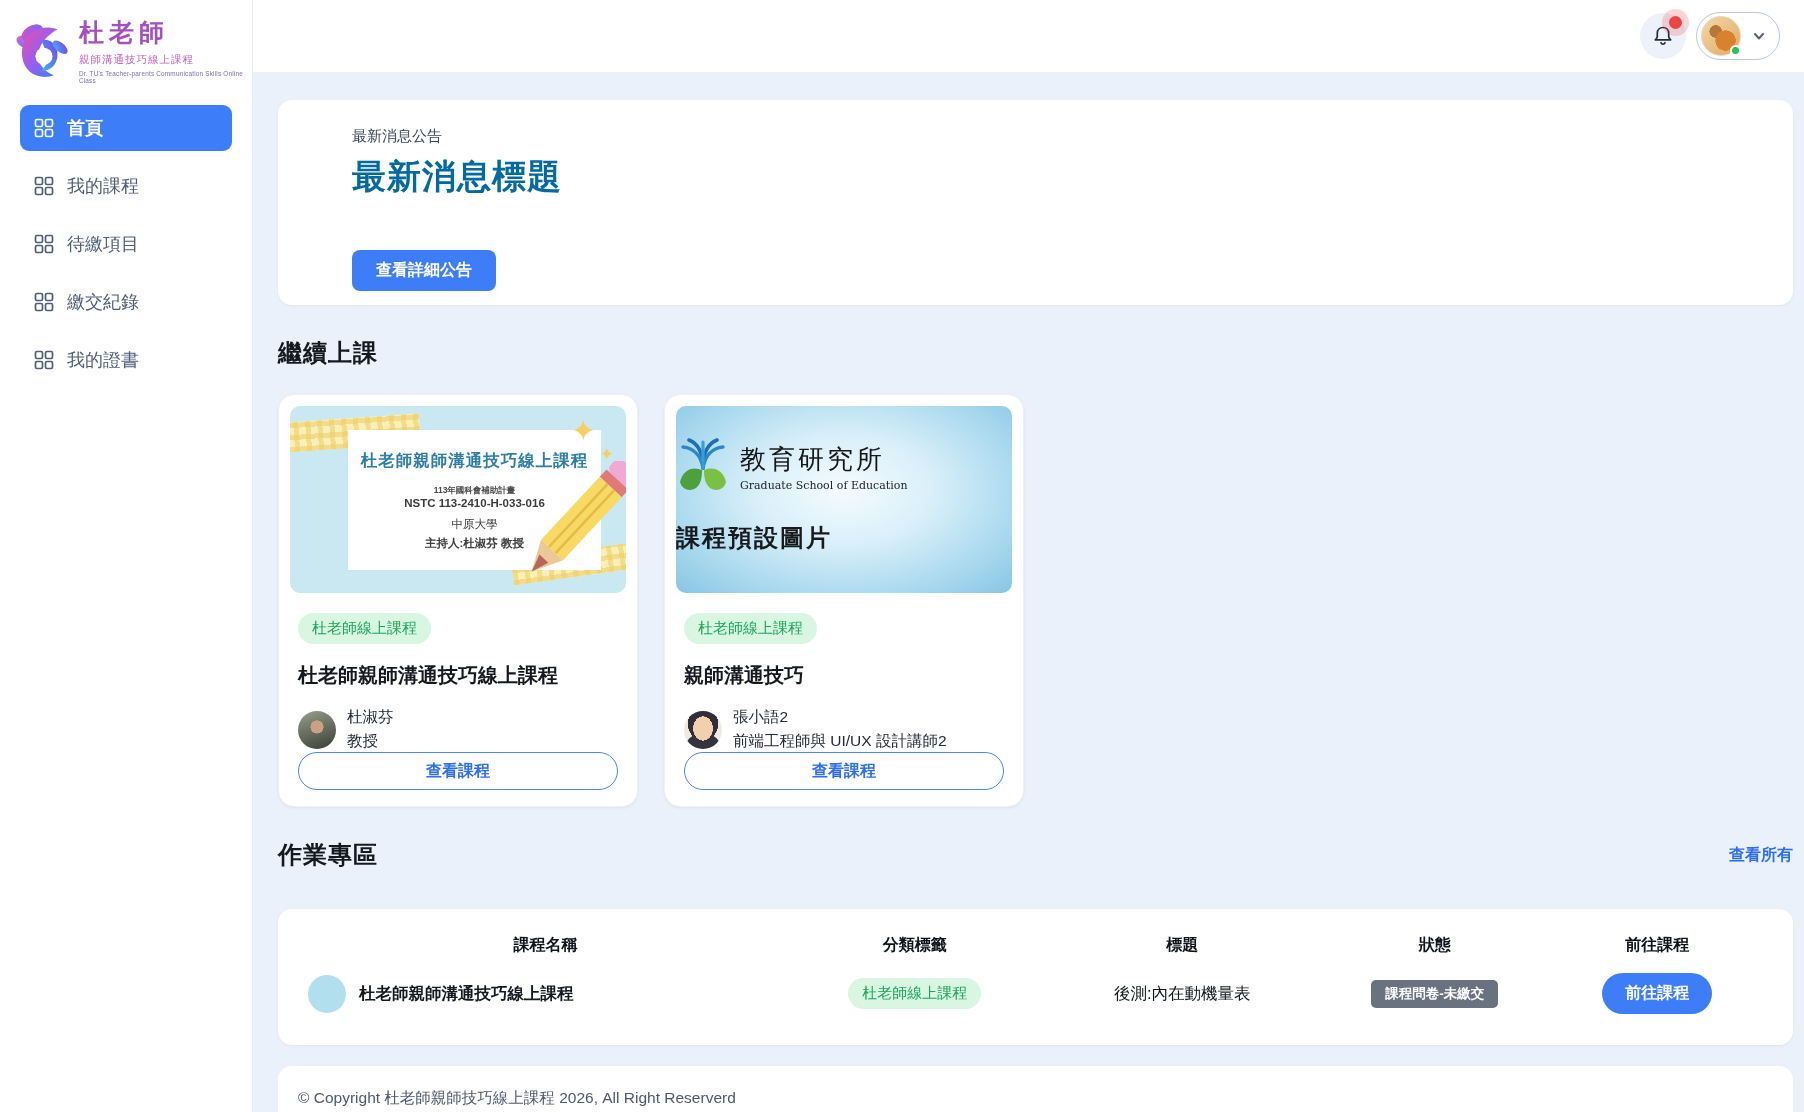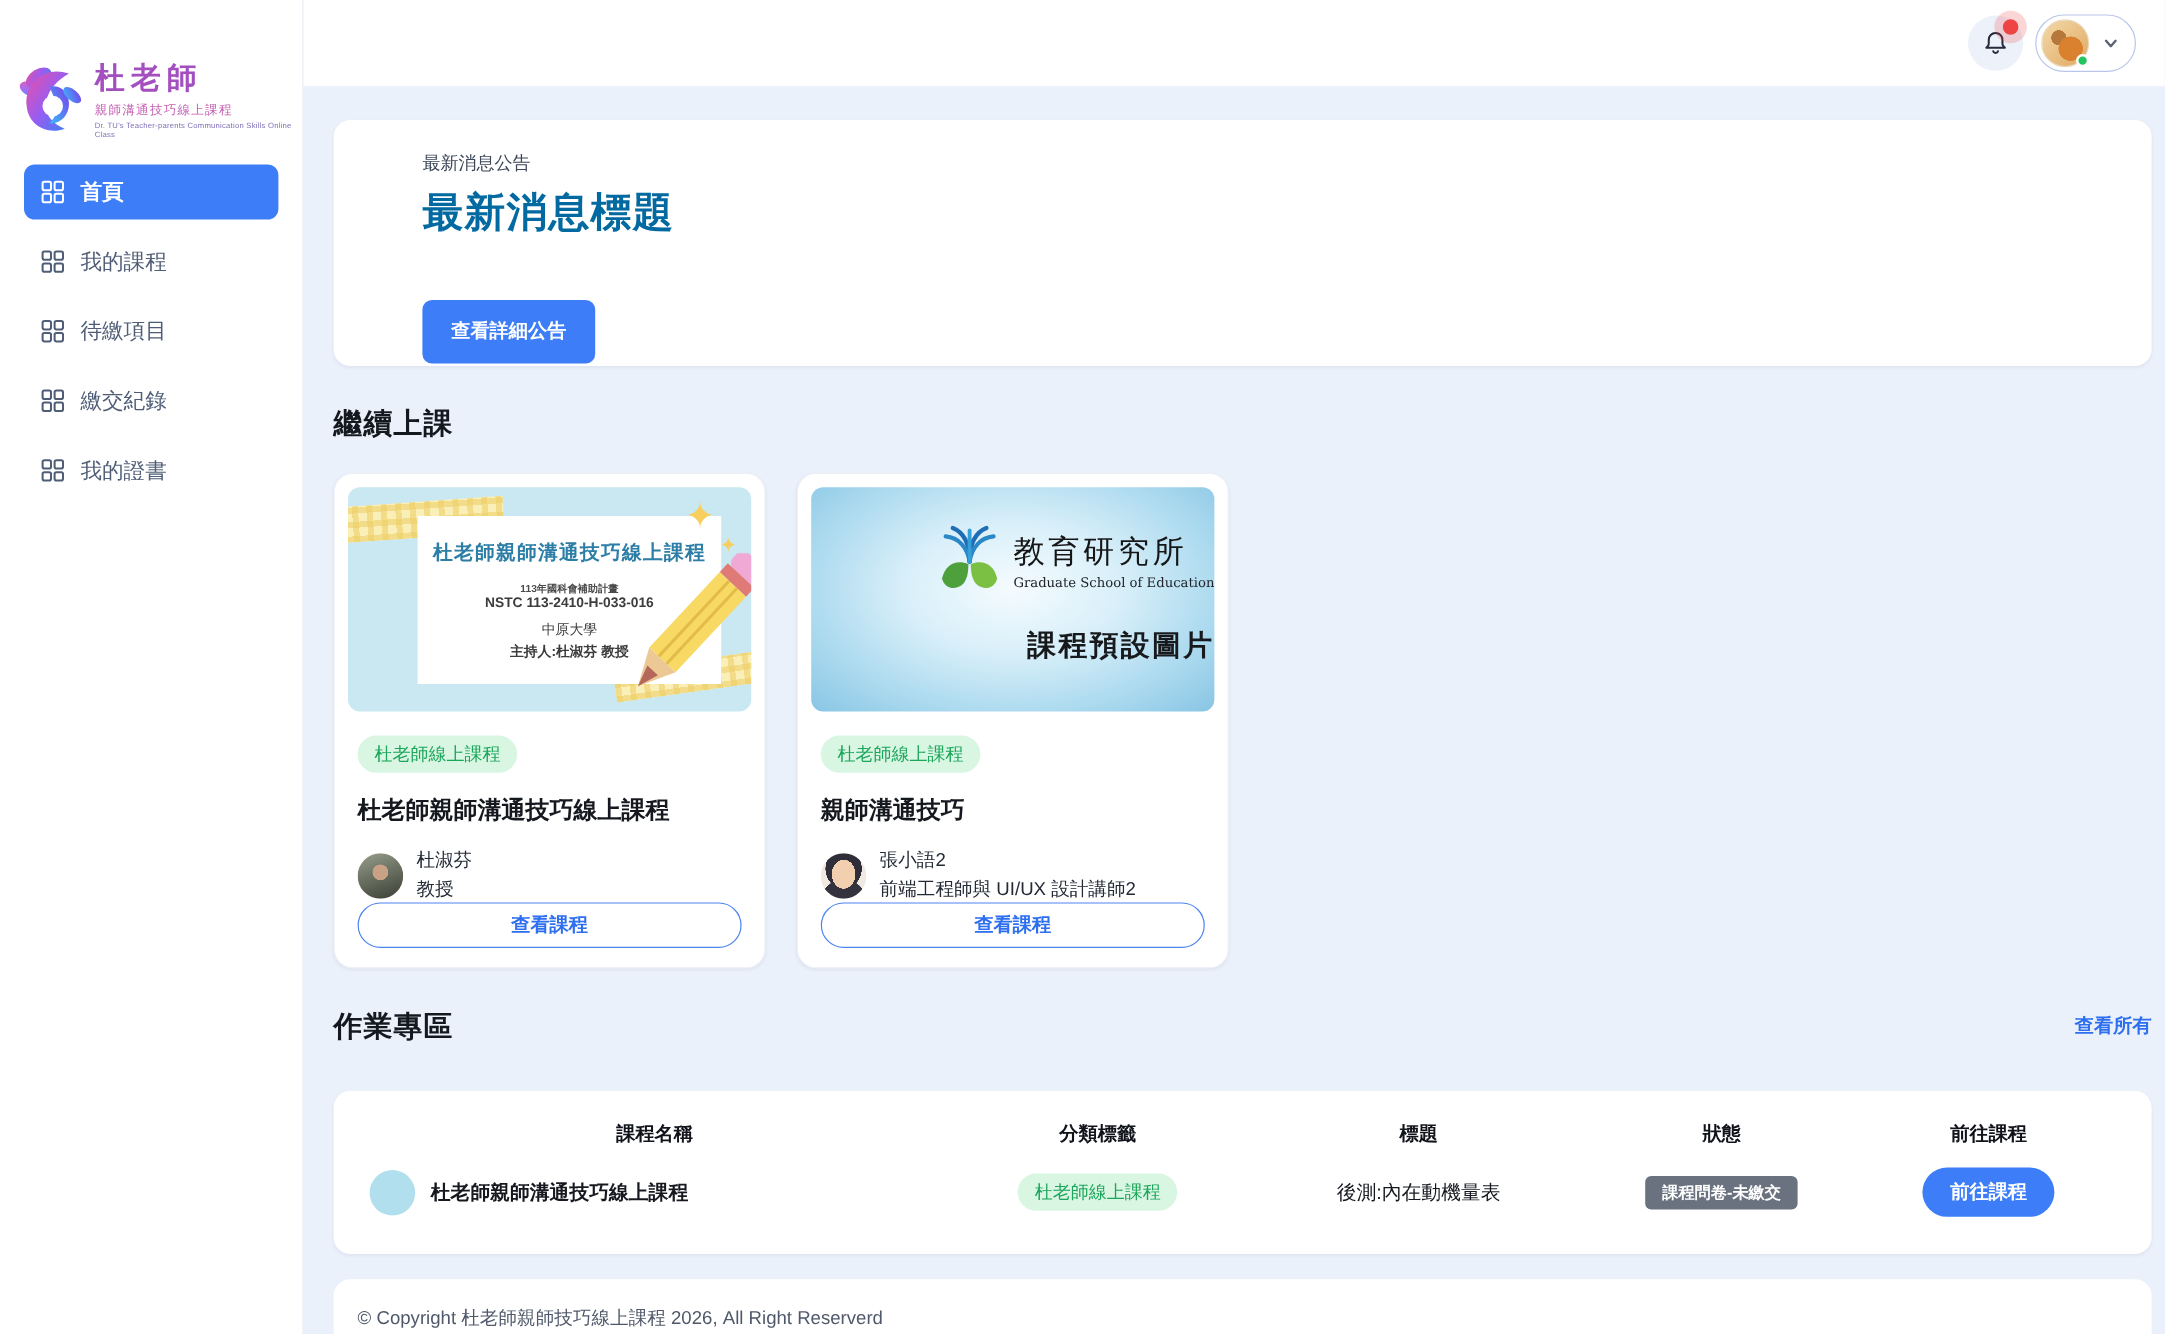--- a/index.html
+++ b/index.html
@@ -5,21 +5,21 @@
   * { box-sizing: border-box; margin: 0; padding: 0; }
   html,body { width:1804px; height:1112px; }
   body{
     font-family:"Liberation Sans","DejaVu Sans",sans-serif;
     overflow:hidden; background:#ebf1fb; color:#111827;
   }
   .app{ display:flex; width:1804px; height:1112px; }
 
   
   .sidebar{ flex:0 0 253px; background:#fff; border-right:1px solid #e6e9f2; }
-  .logo{ display:flex; align-items:center; gap:7px; padding:16px 8px 0 16px; cursor:pointer;margin-top:32px; }
+  .logo{ display:flex; align-items:center; gap:7px; padding:16px 8px 0 16px; cursor:pointer; }
   .logo-text{ display:flex; flex-direction:column; }
   .logo-title{ font-family:"DejaVu Serif","Liberation Serif",serif; font-size:25px; font-weight:700;
     color:#a44fc0; letter-spacing:5px; }
   .logo-sub{ font-family:"DejaVu Serif","Liberation Serif",serif; font-size:10.5px; color:#c45fb3; letter-spacing:1px; margin-top:4px; }
   .logo-tag{ font-size:6.4px; color:#7f6fb5; margin-top:3px; letter-spacing:.2px; }
   .menu{ margin-top:21px; display:flex; flex-direction:column; gap:12px; }
   .menu-item{ display:flex; align-items:center; gap:13px; height:46px; margin:0 20px; padding:0 14px;
     border-radius:9px; font-size:18px; color:#4f5d76; cursor:pointer; }
   .menu-item svg{ flex:0 0 auto; }
   .menu-item.active{ background:#3d7ef8; color:#fff; font-weight:700; }
@@ -44,21 +44,21 @@
     background:#22c55e; border:2px solid #fff; }
 
   
   .content{ flex:1; overflow:hidden; background:#ebf1fb; padding:28px 11px 0 25px; }
 
   .announcement{ height:205px; background:#fff; border-radius:14px; padding:27px 74px;
     box-shadow:0 1px 3px rgba(16,24,40,.05); }
   .ann-eyebrow{ font-size:15px; color:#3c4657; }
   .ann-title{ margin-top:8px; font-size:34px; font-weight:700; color:#0369a1; letter-spacing:1px; }
   .btn-primary{ margin-top:50px; display:inline-flex; align-items:center; justify-content:center;
-    height:53px; padding:0 24px; background:#3d7ef8; color:#fff; font-size:16px; font-weight:700;
+    height:41px; padding:0 24px; background:#3d7ef8; color:#fff; font-size:16px; font-weight:700;
     border:none; border-radius:8px; cursor:pointer; font-family:inherit; }
 
   .section-heading{ margin-top:32px; font-size:24px; font-weight:800; color:#14181f; letter-spacing:1px; }
 
   .cards{ display:flex; gap:26px; margin-top:25px; }
   .card{ width:360px; height:413px; background:#fff; border:1px solid #eef0f7; border-radius:16px;
     padding:11px; box-shadow:0 1px 3px rgba(16,24,40,.06); display:flex; flex-direction:column; }
   .cover{ position:relative; height:193px; border-radius:10px; overflow:hidden; }
 
   
@@ -77,21 +77,21 @@
     opacity:.95; }
   .tape-tl{ left:-8px; top:12px; width:138px; height:30px; transform:rotate(-4deg); }
   .tape-br{ right:-8px; bottom:16px; width:122px; height:26px; transform:rotate(-8deg); }
   .sparkle{ position:absolute; color:#f6cf5e; line-height:1; }
   .sparkle.s1{ right:30px; top:10px; font-size:30px; }
   .sparkle.s2{ right:12px; top:40px; font-size:17px; }
   .pencil{ position:absolute; right:-14px; bottom:-18px; }
 
   
   .cover2{ background:radial-gradient(ellipse at 50% 45%, #f5fbff 0%, #d8eff9 38%, #a8d8ee 75%, #88c5e4 100%);
-    display:flex; flex-direction:column; align-items:flex-end; justify-content:center; }
+    display:flex; flex-direction:column; align-items:flex-start; justify-content:center; }
   .gse-row{ display:flex; align-items:center; gap:10px; margin-top:-8px; }
   .gse-zh{ font-family:"DejaVu Serif","Liberation Serif",serif; font-size:26px; color:#161616; letter-spacing:3px; }
   .gse-en{ font-family:"DejaVu Serif","Liberation Serif",serif; font-size:11px; color:#20242a; margin-top:2px; }
   .cover2-caption{ margin-top:26px; font-size:24px; color:#17191c; letter-spacing:2px; font-weight:700; }
 
   .card-body{ flex:1; display:flex; flex-direction:column; padding:0 8px; }
   .badge-green{ margin-top:20px; align-self:flex-start; background:#d9f6e3; color:#1ca65b;
     font-size:15px; padding:6px 14px; border-radius:999px; }
   .card-title{ margin-top:18px; font-size:20px; font-weight:800; color:#15181e; }
   .instructor{ display:flex; align-items:center; gap:11px; margin-top:18px; }

